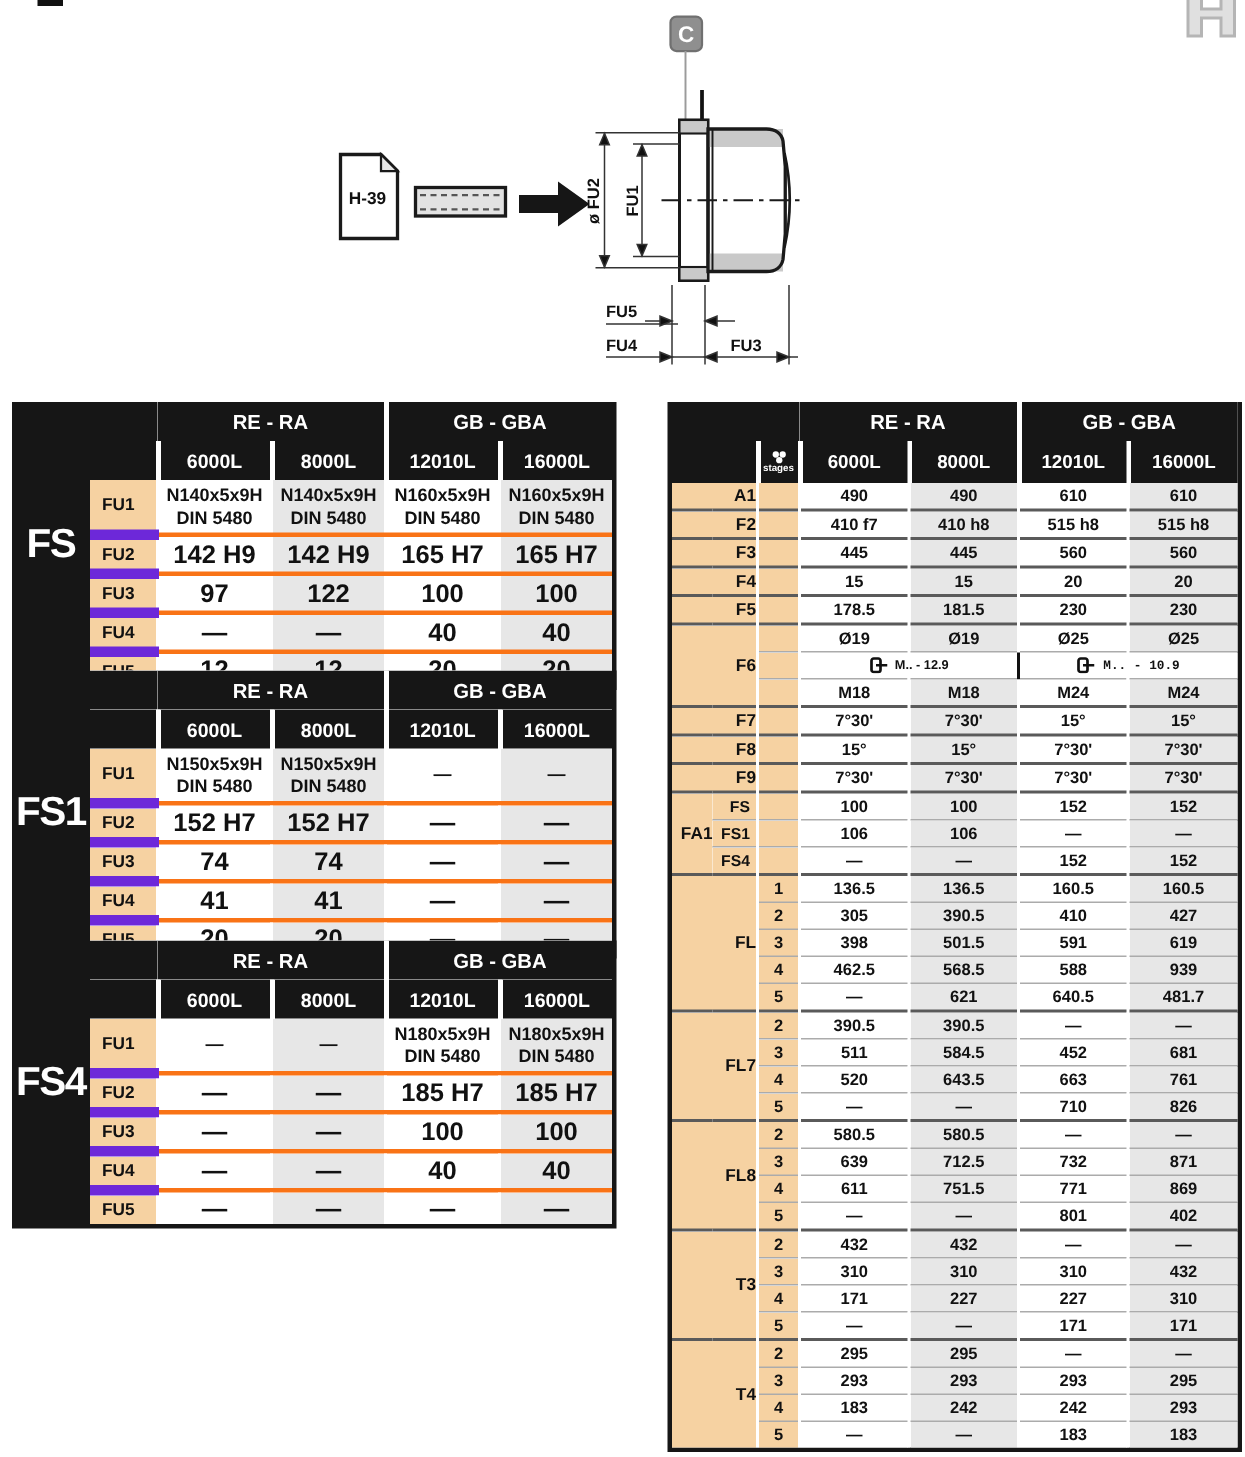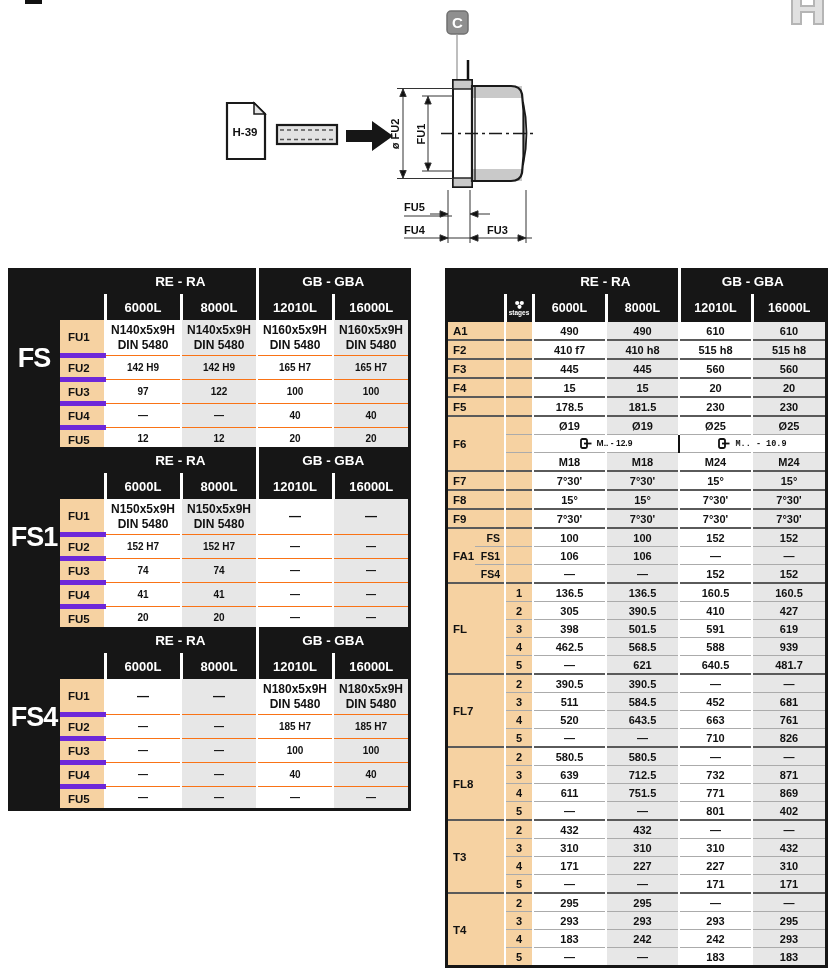--- a/index.html
+++ b/index.html
@@ -19,22 +19,22 @@
   .ltable{width:348px;background:#fff;}
   .ltable th,.ltable td{padding:0;overflow:hidden;}
   .ltable td{height:19px;}
   .ltable .sp{background:#161616;}
   .ltable .ghead{background:#161616;color:#fff;font-weight:bold;font-size:13.5px;
                  text-align:center;height:26px;}
   .ltable .gb{border-left:3px solid #fff;}
   .ltable .chead{background:#161616;color:#fff;font-weight:bold;font-size:13px;
                  text-align:center;height:26px;border-left:3px solid #fff;}
   .ltable .rowlabel{background:#f6d2a2;font-weight:bold;font-size:11.5px;padding-left:8px;
-                    border-top:5px solid #6d28d9;text-align:left;}
-  .ltable .val{font-weight:bold;font-size:10px;text-align:center;border-top:1px solid #f97316;
+                    border-top:7px solid #6d28d9;text-align:left;}
+  .ltable .val{font-weight:bold;font-size:17px;text-align:center;border-top:3px solid #f97316;
                border-left:2px solid #fff;white-space:pre-line;}
   .ltable .c0,.ltable .c2{background:#fff;}
   .ltable .c1,.ltable .c3{background:#e7e7e7;}
   .ltable tr.first td{border-top:none;}
   .ltable tr.r0 td{height:33px;}
   .ltable tr.r0 .val{font-size:12px;line-height:1.2;}
 
   
   .btable-wrap{position:absolute;left:445px;top:268px;background:#161616;padding:0 3px 3px 3px;}
   .btable{width:377px;background:#fff;}
@@ -44,21 +44,21 @@
   .btable .ghead{background:#161616;color:#fff;font-weight:bold;font-size:13.5px;
                  text-align:center;height:26px;border-top:none;}
   .btable .gb{border-left:3px solid #fff;}
   .btable .chead{background:#161616;color:#fff;font-weight:bold;font-size:12.5px;
                  text-align:center;height:28px;border-left:3px solid #fff;border-top:none;}
   .btable .stageshead{background:#161616;color:#fff;text-align:center;height:28px;
                       border-left:3px solid #fff;border-top:none;}
   .btable .st-ico svg{display:block;margin:0 auto;}
   .btable .st-lbl{font-size:6.5px;font-weight:bold;line-height:1;}
   .btable .glabel{background:#f6d2a2;font-weight:bold;font-size:11.5px;padding-left:5px;
-                  text-align:left;vertical-align:middle;}
+                  text-align:right;vertical-align:middle;}
   .btable .sublabel{background:#f6d2a2;font-weight:bold;font-size:10.5px;text-align:right;
                     padding-right:4px;}
   .btable .stage{background:#f6d2a2;font-weight:bold;font-size:11px;text-align:center;
                  border-left:2px solid #fff;}
   .btable .val{font-weight:bold;font-size:11px;text-align:center;border-left:2px solid #fff;}
   .btable .c0,.btable .c2{background:#fff;}
   .btable .c1,.btable .c3{background:#e7e7e7;}
   .btable tr.gfirst td{border-top:2.5px solid #5a5a5a;}
   .btable tr.tfirst td{border-top:none;}
   .btable .boltcell{background:#fff;font-weight:bold;font-size:8.5px;text-align:center;

